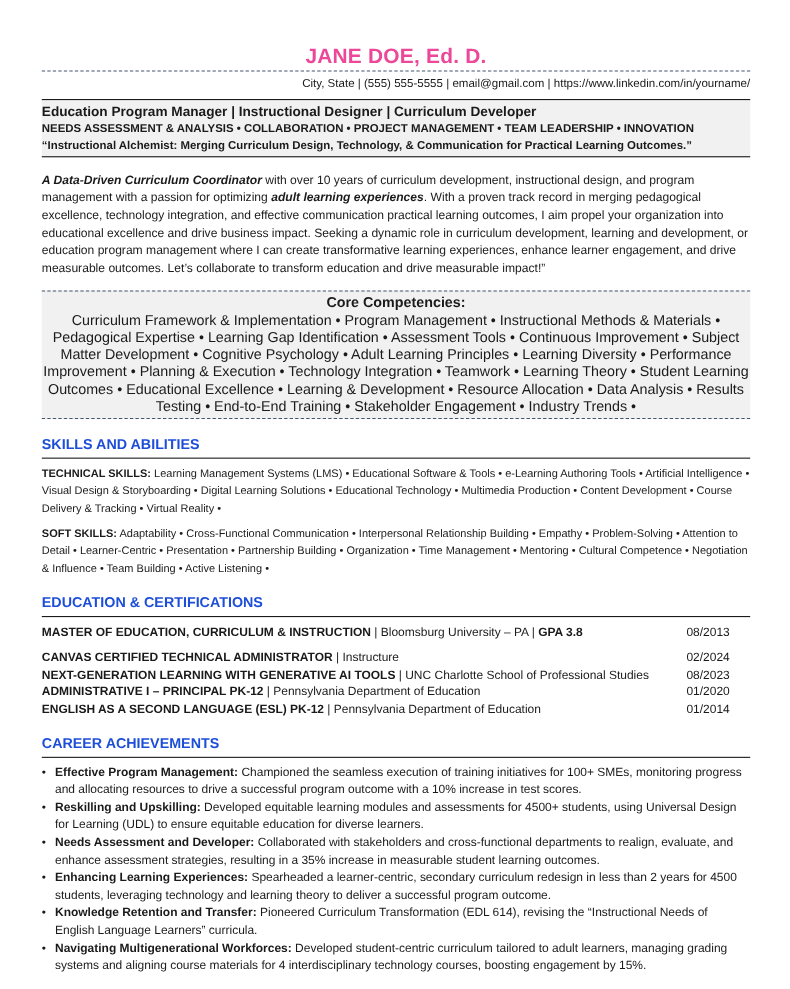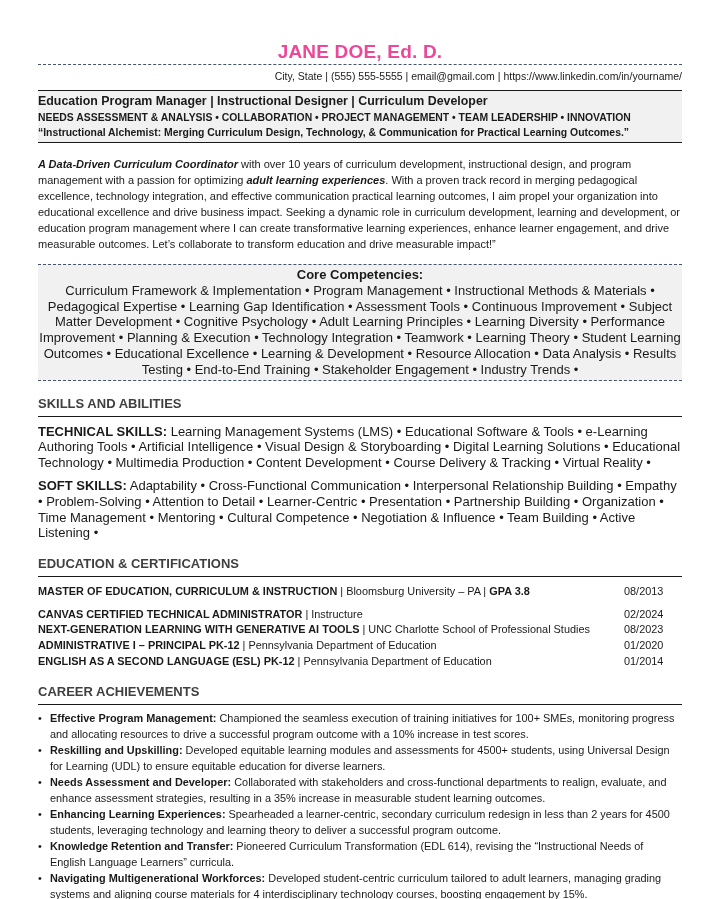--- a/index.html
+++ b/index.html
@@ -30,25 +30,25 @@
     .summary { margin-top: 13px; font-size: 11px; line-height: 16px; }
     .summary b { font-weight: bold; font-style: italic; }
     .core {
       margin-top: 12px; background: #f1f1f1;
       border-top: 1.4px dashed #44546a; border-bottom: 1.4px dashed #44546a;
       text-align: center; padding: 2px 0 2px;
       font-size: 13px; line-height: 15.8px;
     }
     .core-title { font-weight: bold; }
     .section-title {
-      font-weight: bold; color: #404040; font-size: 13px;
+      font-weight: bold; color: #1d4ed8; font-size: 13px;
       line-height: 18px; margin-top: 14px; padding-bottom: 3px;
       border-bottom: 1.5px solid #1a1a1a;
     }
-    .skill { font-size: 13px; line-height: 15.8px; margin-top: 7px; }
+    .skill { font-size: 10px; line-height: 15.8px; margin-top: 7px; }
     .skill .lbl { font-weight: bold; }
     .edu-group { margin-top: 7px; }
     .edu-row {
       display: flex; justify-content: space-between;
       font-size: 10.9px; line-height: 15.6px;
     }
     .edu-row .deg { font-weight: bold; }
     .edu-row .gpa { font-weight: bold; }
     .edu-row .date { width: 58px; text-align: left; }
     ul.ach { list-style: none; margin-top: 5px; }

